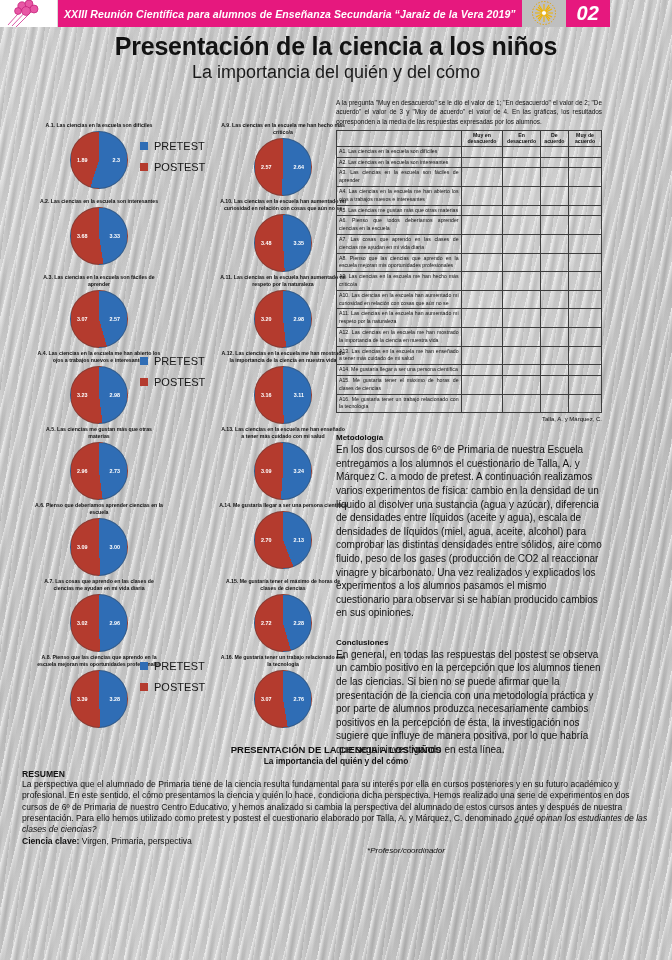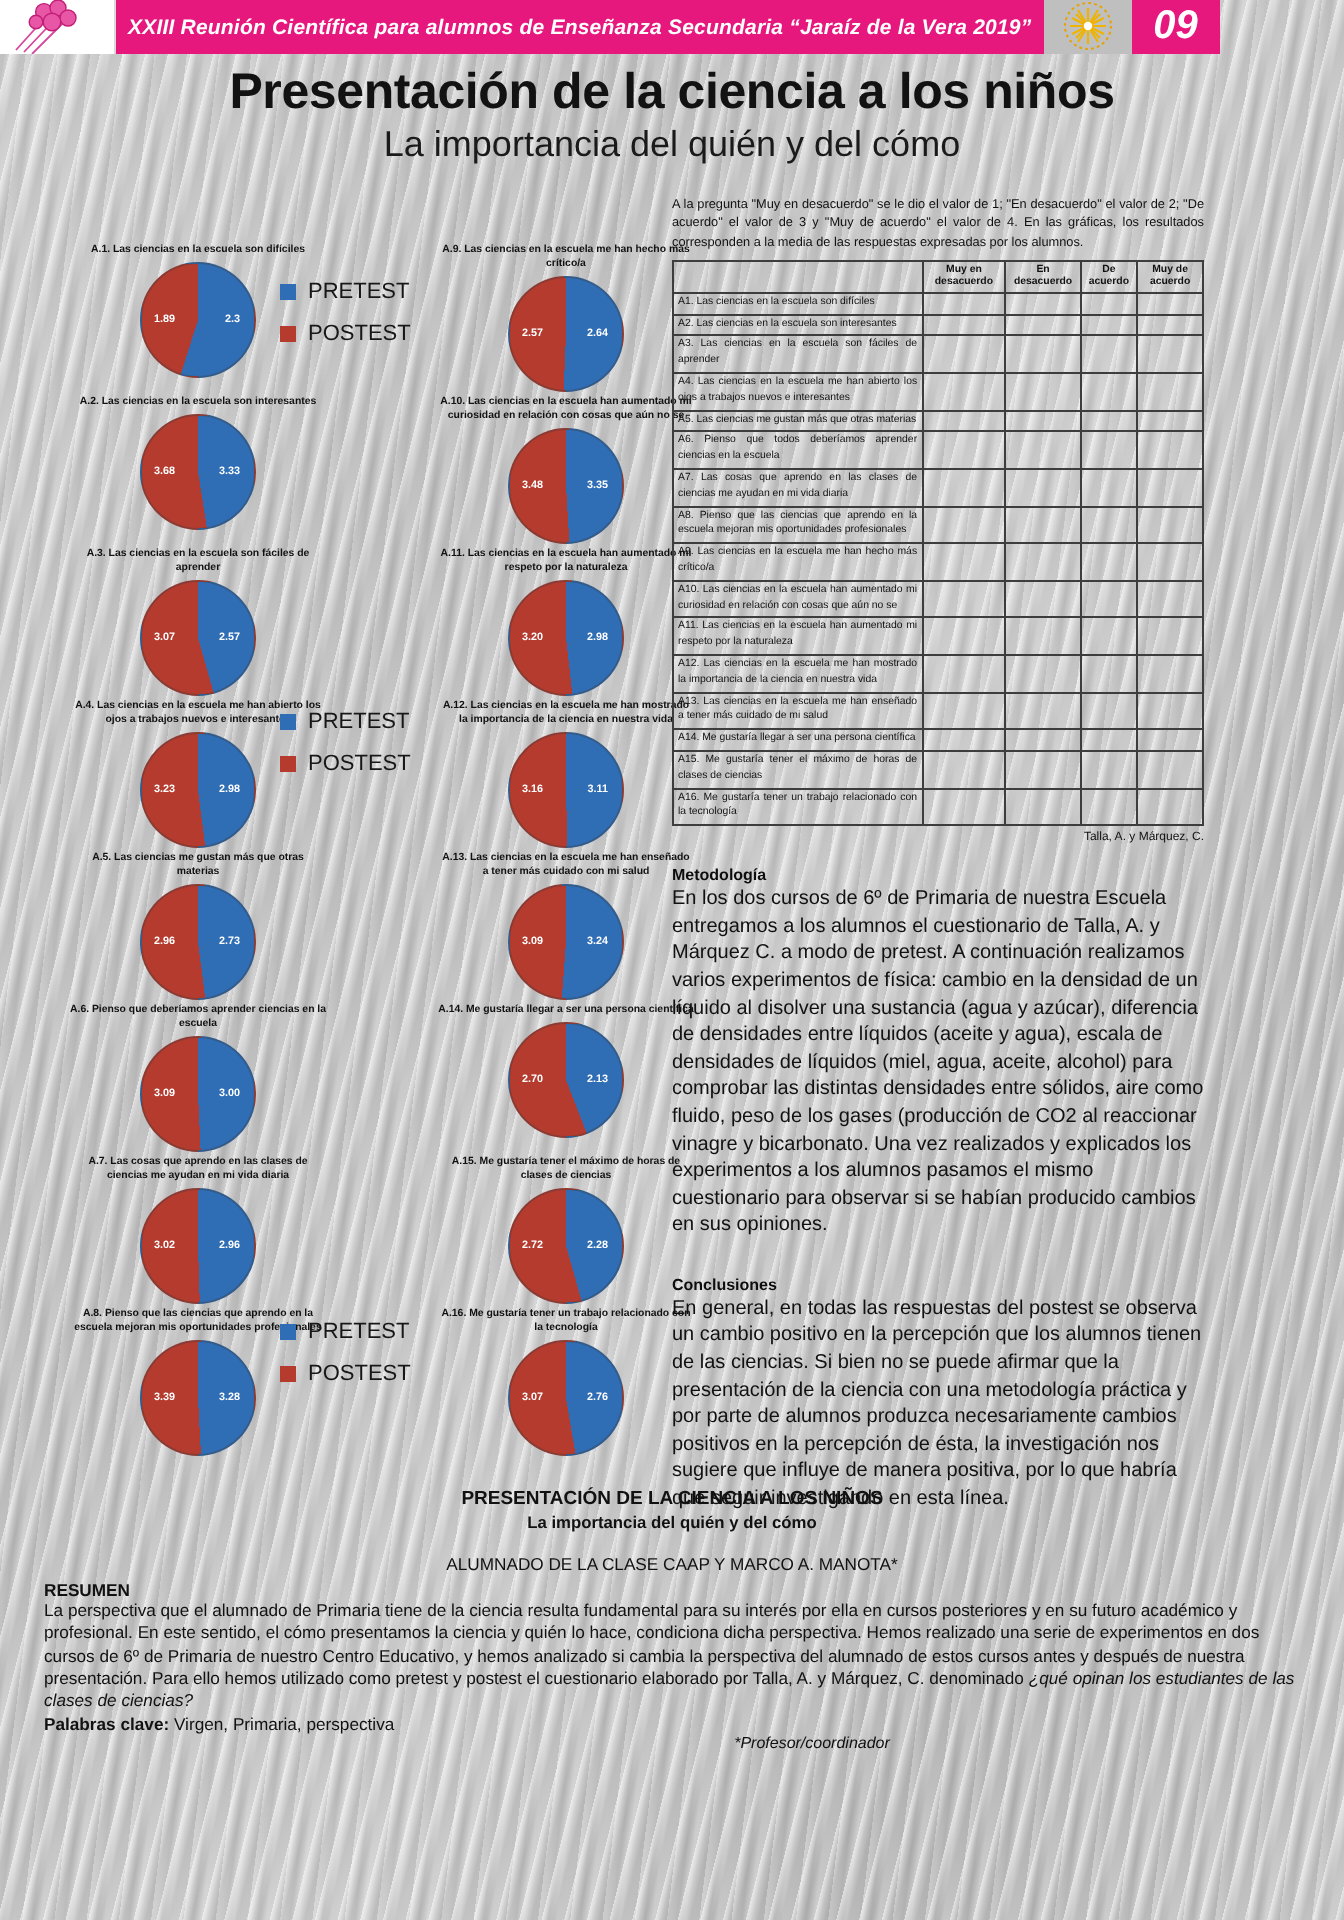--- a/index.html
+++ b/index.html
@@ -137,21 +137,21 @@
     <div class="hdr-sun">
       <svg viewBox="0 0 44 27" width="44" height="27">
         <circle cx="22" cy="13" r="11.5" fill="none" stroke="#e6a300" stroke-width="1" stroke-dasharray="1.4 1.6"></circle>
         <g stroke="#f0b400" stroke-width="1.1">
           <path d="M22 4 L22 22 M13 13 L31 13 M16 7 L28 19 M28 7 L16 19"></path>
           <path d="M17 5 L27 21 M27 5 L17 21 M14 9 L30 17 M30 9 L14 17"></path>
         </g>
         <circle cx="22" cy="13" r="2.1" fill="#fff"></circle>
       </svg>
     </div>
-    <div class="hdr-num">09</div>
+    <div class="hdr-num">02</div>
   </div>
 
   <div class="title1">Presentación de la ciencia a los niños</div>
   <div class="title2">La importancia del quién y del cómo</div>
 
   <div class="col colA" id="col-a">
       <div class="chart-block" style="height: 76px; margin-bottom: 0px;">
         <div class="chart-cap">A.1. Las ciencias en la escuela son difíciles</div>
         <div class="pie-wrap">
           <div class="pie" style="background: conic-gradient(rgb(47, 109, 181) 0deg, rgb(47, 109, 181) 197.613deg, rgb(180, 59, 46) 197.613deg, rgb(180, 59, 46) 360deg); border: 1px solid rgba(60, 60, 60, 0.35);">
@@ -468,19 +468,18 @@
 
     <div class="sec" style="margin-top:18px;">
       <h3>Conclusiones</h3>
       <p>En general, en todas las respuestas  del postest se observa un cambio positivo en la percepción que los alumnos tienen de las ciencias. Si bien no se puede afirmar que la presentación de la ciencia con una metodología práctica y por parte de alumnos produzca necesariamente cambios positivos en la percepción de ésta, la investigación nos sugiere que influye de manera positiva, por lo que habría que seguir investigando en esta línea.</p>
     </div>
   </div>
 
   <div class="bottom">
     <div class="b-t1">PRESENTACIÓN DE LA CIENCIA A LOS NIÑOS</div>
     <div class="b-t2">La importancia del quién y del cómo</div>
-    <div class="b-auth">ALUMNADO DE LA CLASE CAAP Y MARCO A. MANOTA*</div>
     <div class="b-head">RESUMEN</div>
     <div class="b-body"><span>La perspectiva que el alumnado de Primaria tiene de la ciencia resulta fundamental para su interés por ella en cursos posteriores y en su futuro académico y profesional. En este sentido, el cómo presentamos la ciencia y quién lo hace, condiciona dicha perspectiva. Hemos realizado una serie de experimentos en dos cursos de 6º de Primaria de nuestro Centro Educativo, y hemos analizado si cambia la perspectiva del alumnado de estos cursos antes y después de nuestra presentación. Para ello hemos utilizado como pretest y postest el cuestionario elaborado por Talla, A. y Márquez, C. denominado </span><span class="ital">¿qué opinan los estudiantes de las clases de ciencias?</span></div>
-    <div class="b-kw"><b>Palabras clave:</b><span> Virgen, Primaria, perspectiva</span></div>
+    <div class="b-kw"><b>Ciencia clave:</b><span> Virgen, Primaria, perspectiva</span></div>
     <div class="b-foot">*Profesor/coordinador</div>
   </div>
 </div>
 
 </body></html>

